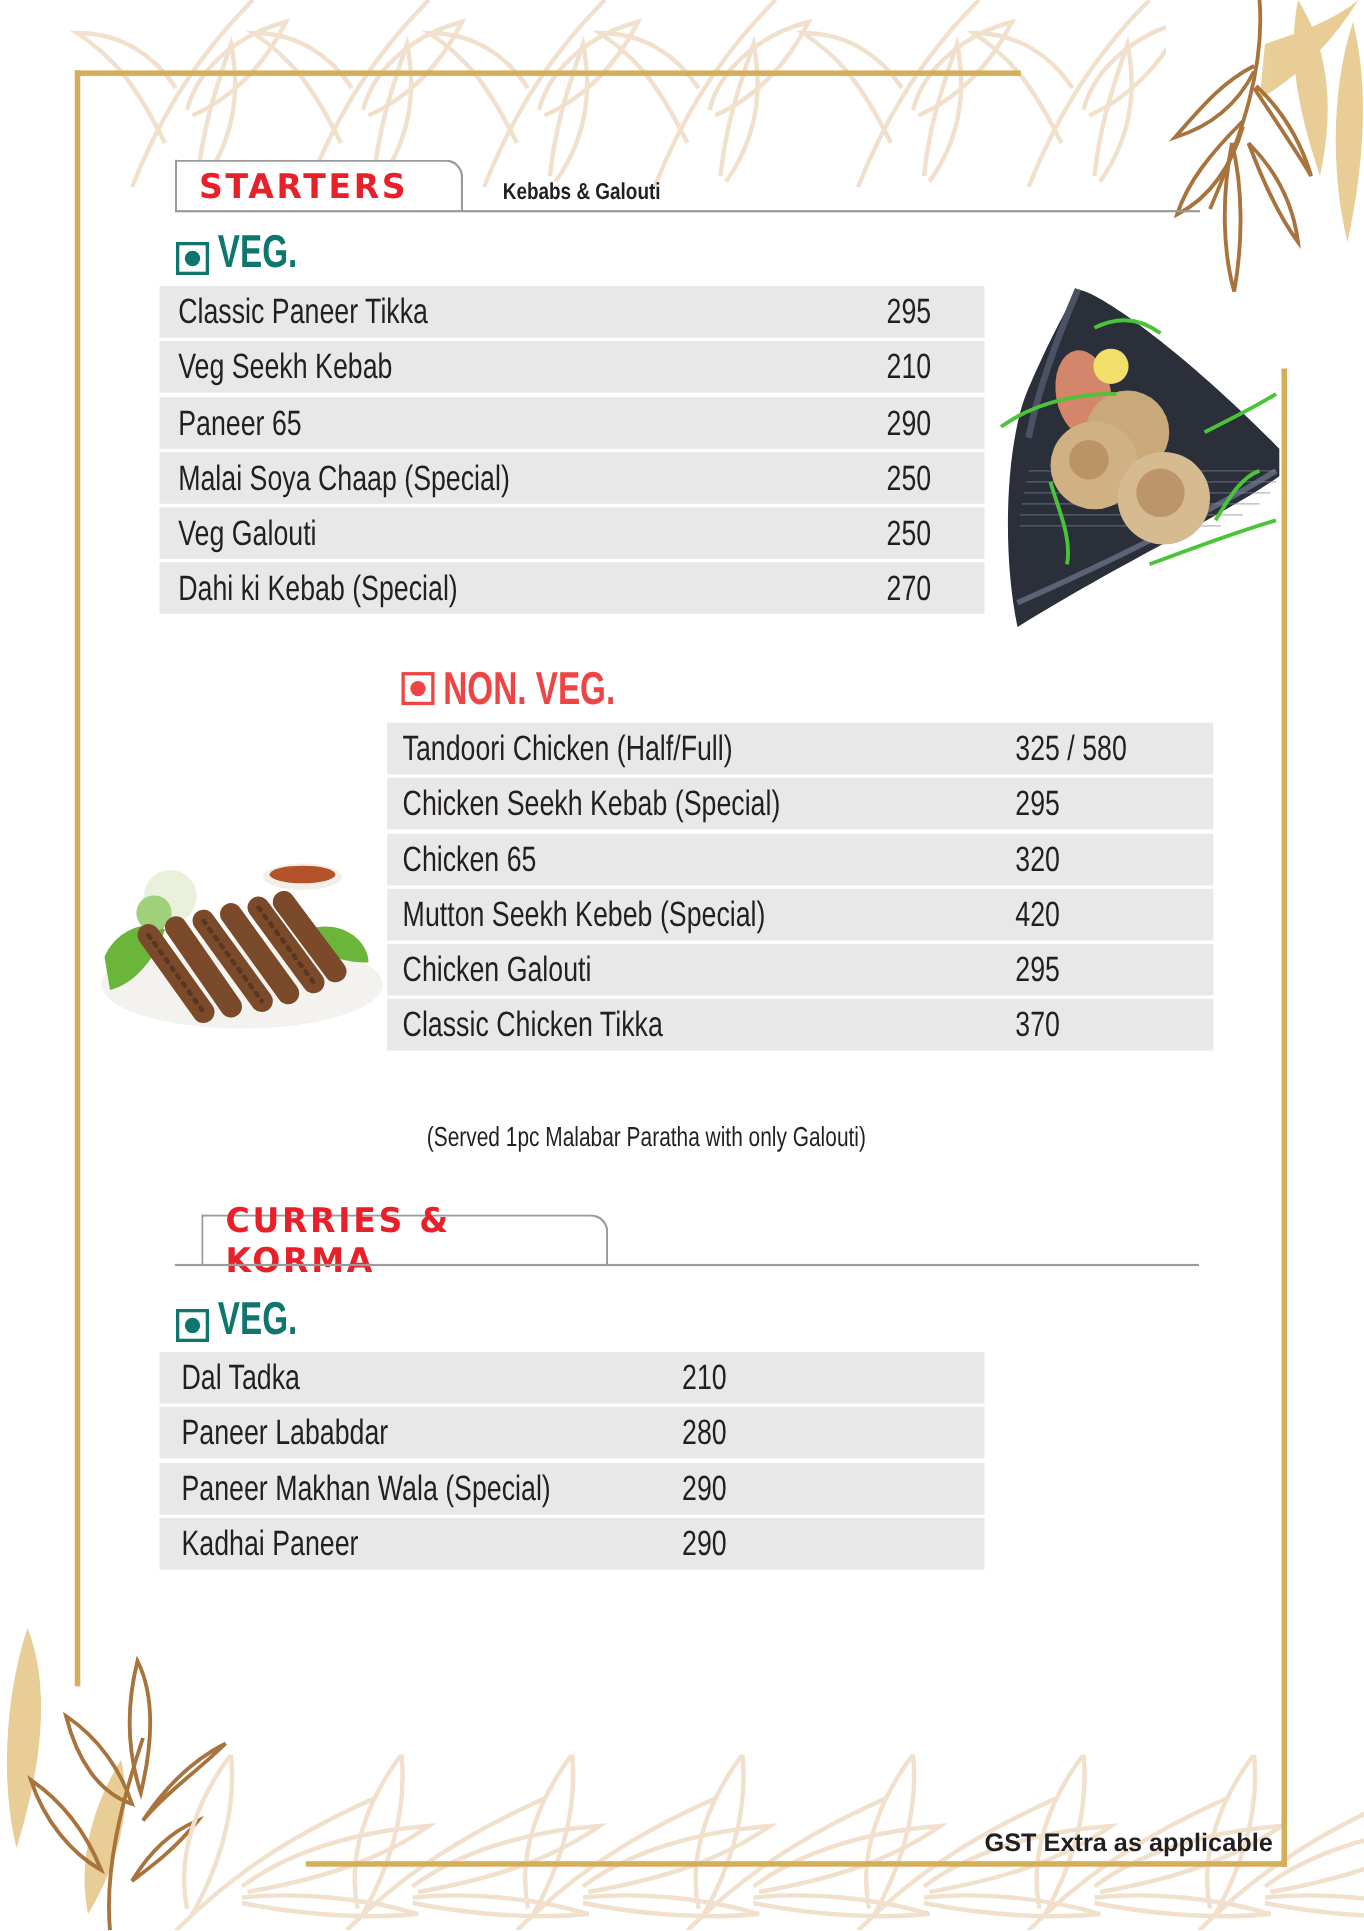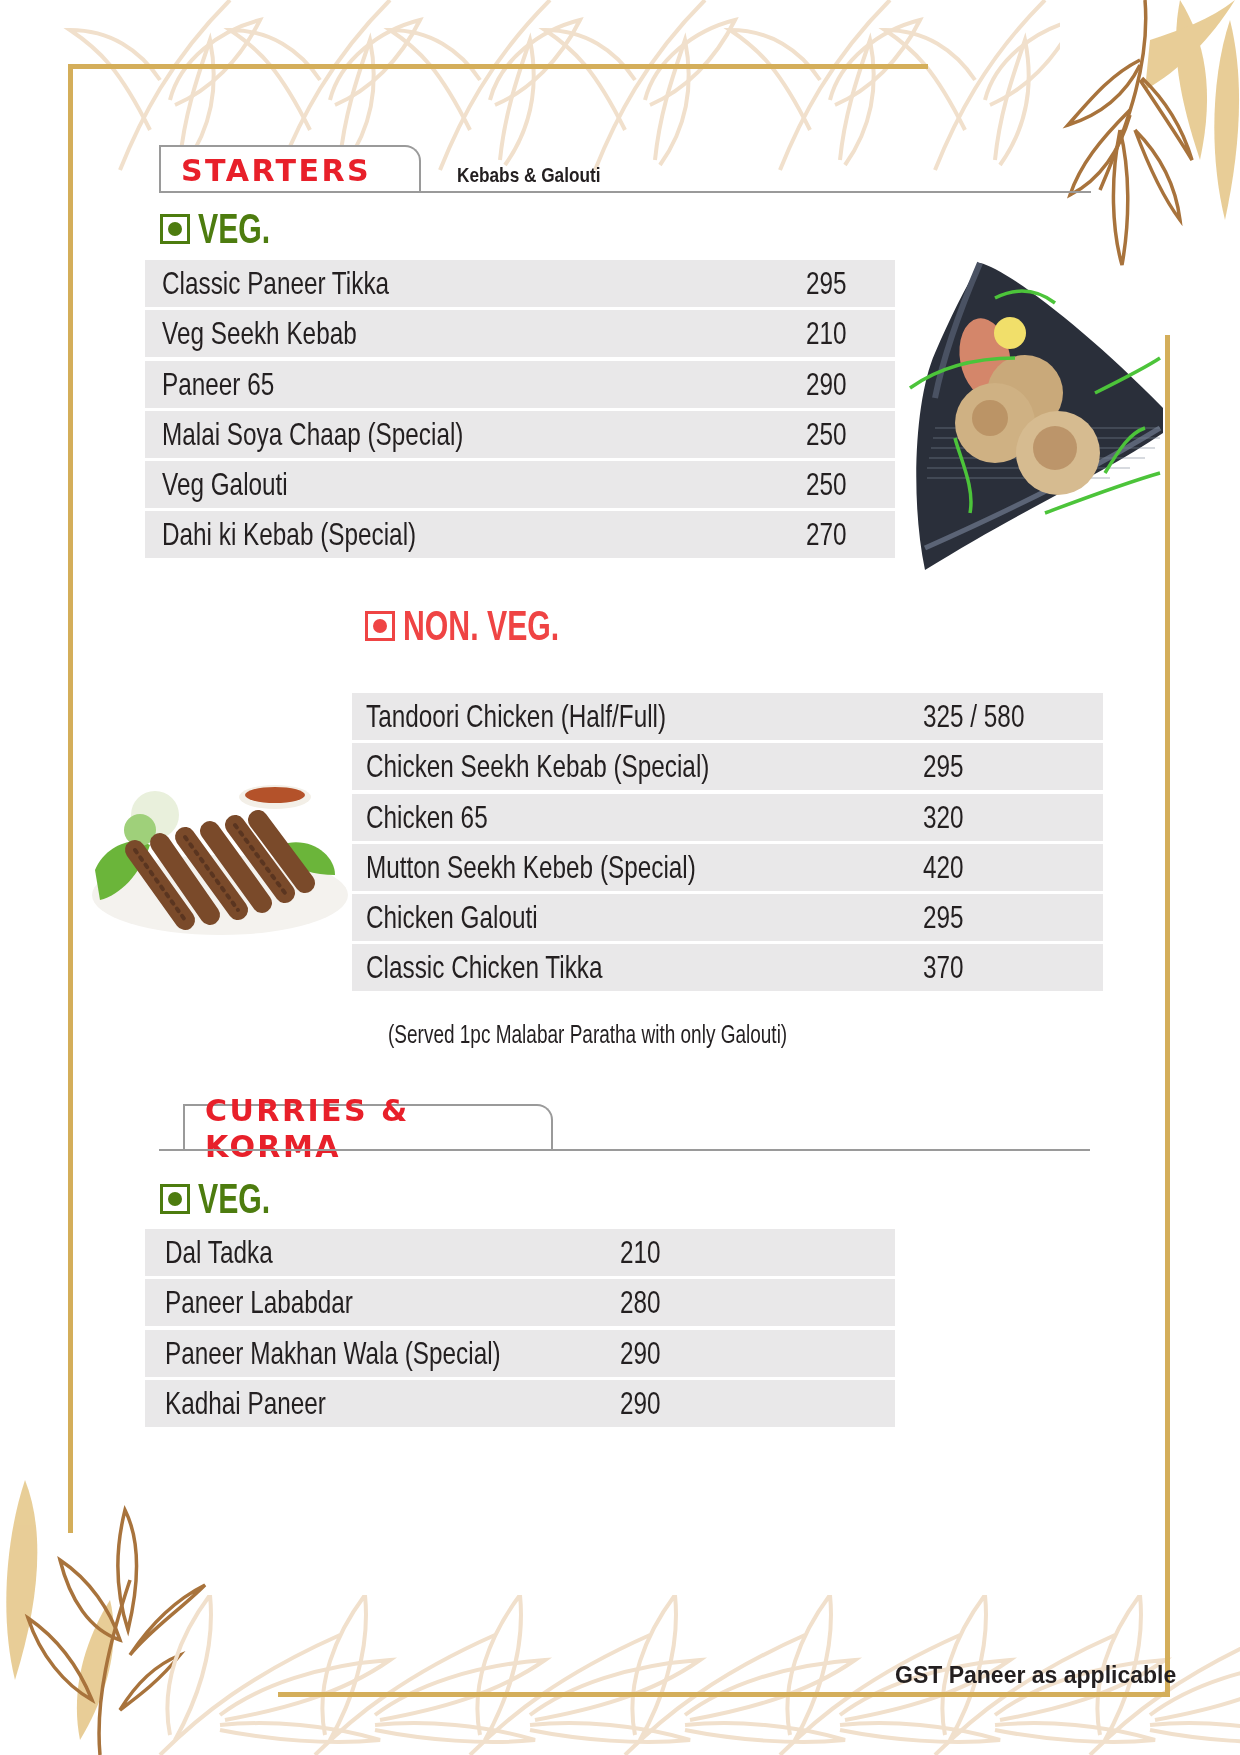--- a/index.html
+++ b/index.html
@@ -27,21 +27,21 @@
   .diet-heading { position: absolute; display: flex; align-items: center; gap: 8px; }
   .diet-icon {
     width: 30px; height: 30px; border: 3px solid currentColor; display: flex;
     align-items: center; justify-content: center; background: #fff;
   }
   .diet-icon .dot { width: 14px; height: 14px; border-radius: 50%; background: currentColor; }
   .diet-text {
     font-weight: bold; font-size: 42px; line-height: 1;
     transform: scaleX(0.72); transform-origin: left center; white-space: nowrap;
   }
-  .veg { color: #4d7c0f; }
+  .veg { color: #0f766e; align-items: flex-end; }
   .nonveg { color: #ef4444; }
 
   .menu-table { position: absolute; }
   .menu-row {
     position: relative; height: 47px; margin-bottom: 3.3px; background: #e9e8e9;
   }
   .menu-row .name, .menu-row .price {
     position: absolute; top: 0; height: 47px; line-height: 47px;
     font-size: 32px; color: #231f20; white-space: nowrap;
     transform: scaleX(0.76); transform-origin: left center;
@@ -198,21 +198,21 @@
   </g>
 </svg>
 
 <div class="diet-heading nonveg" style="left:365px;top:605px;">
   <span class="diet-icon">
       <span class="dot"></span>
     </span>
   <span class="diet-text">NON. VEG.</span>
 </div>
 
-<div class="menu-table" style="left:352px;top:657px;width:751px;margin-top:36px;">
+<div class="menu-table" style="left:352px;top:657px;width:751px;">
   <div class="menu-row">
     <span class="name" style="left:14px;">Tandoori Chicken (Half/Full)</span>
     <span class="price" style="left:571px;">325 / 580</span>
   </div>
   <div class="menu-row">
     <span class="name" style="left:14px;">Chicken Seekh Kebab (Special)</span>
     <span class="price" style="left:571px;">295</span>
   </div>
   <div class="menu-row">
     <span class="name" style="left:14px;">Chicken 65</span>
@@ -281,13 +281,13 @@
   <div class="menu-row">
     <span class="name" style="left:20px;">Paneer Makhan Wala (Special)</span>
     <span class="price" style="left:475px;">290</span>
   </div>
   <div class="menu-row">
     <span class="name" style="left:20px;">Kadhai Paneer</span>
     <span class="price" style="left:475px;">290</span>
   </div>
 </div>
 
-<div class="gst" style="left:895px;top:1662px;">GST Paneer as applicable</div>
+<div class="gst" style="left:895px;top:1662px;">GST Extra as applicable</div>
 
 </body></html>

